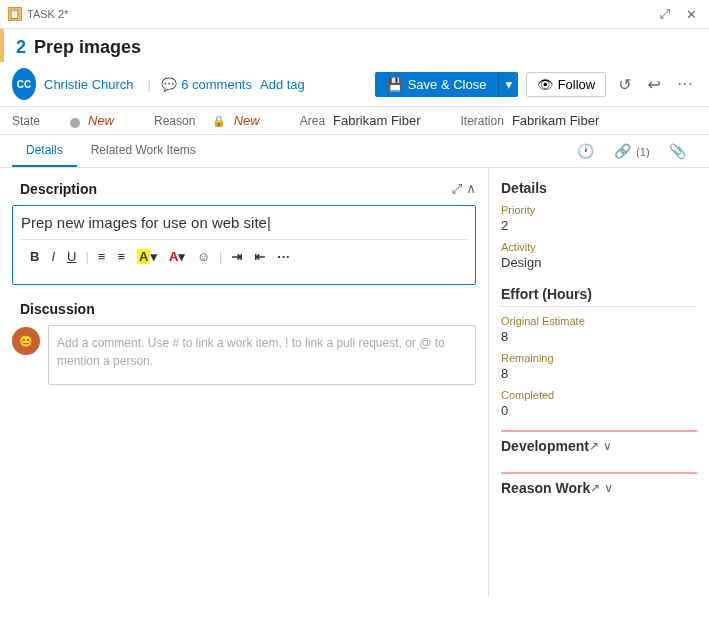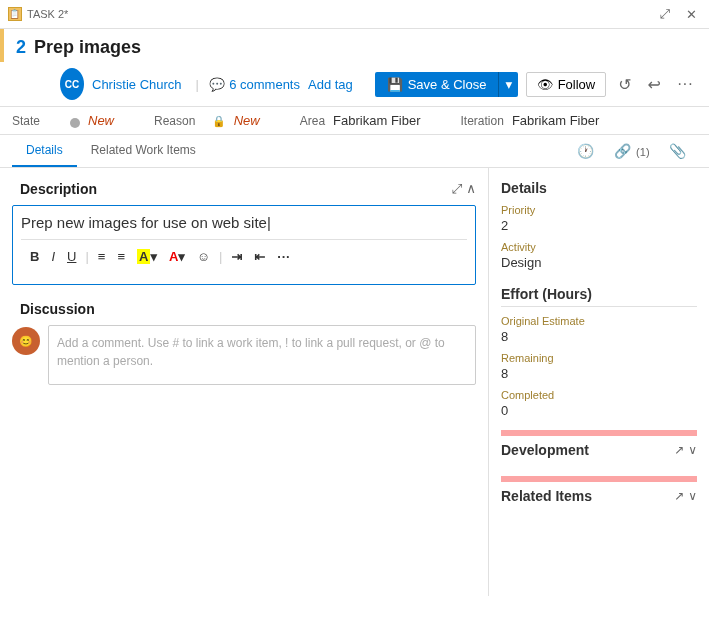--- a/index.html
+++ b/index.html
@@ -14,21 +14,21 @@
     .title-bar-text { flex: 1; }
     .title-bar-actions { display: flex; gap: 8px; }
     .title-bar-btn { background: none; border: none; cursor: pointer; color: #666; font-size: 13px; padding: 2px 4px; }
 
     .header { padding: 8px 12px 4px 12px; border-left: 4px solid #f0c060; }
     .task-number { font-size: 18px; font-weight: 600; color: #0078d4; display: flex; align-items: center; gap: 8px; }
     .task-number span.num { color: #0078d4; }
     .task-number span.title { color: #1e1e1e; }
 
     .toolbar { display: flex; align-items: center; padding: 6px 12px; gap: 8px; border-bottom: 1px solid #e0e0e0; }
-    .avatar { width: 24px; height: 32px; border-radius: 50%; background: #0078d4; display: flex; align-items: center; justify-content: center; color: white; font-size: 10px; font-weight: bold; margin-left: 48px; }
+    .avatar { width: 24px; height: 32px; border-radius: 50%; background: #0078d4; display: flex; align-items: center; justify-content: center; color: white; font-size: 10px; font-weight: bold; }
     .user-name { color: #0078d4; font-size: 13px; margin-right: 4px; }
     .toolbar-sep { color: #ccc; margin: 0 2px; }
     .comments-btn { display: flex; align-items: center; gap: 4px; color: #0078d4; cursor: pointer; background: none; border: none; font-size: 13px; }
     .add-tag-btn { background: none; border: none; color: #0078d4; cursor: pointer; font-size: 13px; }
     .save-close-group { display: flex; align-items: stretch; }
     .save-close-btn { background: #0078d4; color: white; border: none; padding: 5px 12px; cursor: pointer; font-size: 13px; display: flex; align-items: center; gap: 4px; border-radius: 2px 0 0 2px; }
     .save-close-dropdown { background: #0078d4; color: white; border: none; border-left: 1px solid #005a9e; padding: 5px 6px; cursor: pointer; border-radius: 0 2px 2px 0; }
     .follow-btn { display: flex; align-items: center; gap: 4px; background: none; border: 1px solid #ccc; padding: 4px 10px; cursor: pointer; font-size: 13px; border-radius: 2px; }
     .toolbar-icon-btn { background: none; border: none; cursor: pointer; color: #666; font-size: 16px; padding: 4px; }
     .spacer { flex: 1; }
@@ -74,21 +74,21 @@
     .planning-section {}
     .planning-title { font-size: 14px; font-weight: 600; margin-bottom: 8px; }
     .field-label { font-size: 11px; color: #a08030; margin-top: 8px; margin-bottom: 2px; }
     .field-value { font-size: 13px; color: #333; font-weight: 500; }
 
     .effort-section { margin-top: 16px; }
     .effort-title { font-size: 14px; font-weight: 600; margin-bottom: 4px; }
     .effort-divider { border: none; border-top: 1px solid #e0e0e0; margin: 4px 0 8px; }
 
     .collapsible-section { margin-top: 12px; }
-    .collapsible-header { display: flex; align-items: center; justify-content: space-between; cursor: pointer; padding: 6px 0; border-top: 6px solid #fca5a5; }
+    .collapsible-header { display: flex; align-items: center; justify-content: flex-start; cursor: pointer; padding: 6px 0; border-top: 2px solid #fca5a5; }
     .collapsible-title { font-size: 14px; font-weight: 600; }
     .collapsible-icons { display: flex; gap: 4px; color: #666; font-size: 12px; }
 
     .cursor-blink::after { content: '|'; animation: blink 1s infinite; }
     @keyframes blink { 0%,100%{opacity:1} 50%{opacity:0} }
   </style>
 </head>
 <body>
 
 <div class="title-bar">
@@ -245,21 +245,21 @@
         <span class="collapsible-title">Development</span>
         <div class="collapsible-icons">
           <span>↗</span>
           <span>∨</span>
         </div>
       </div>
     </div>
 
     <div class="collapsible-section">
       <div class="collapsible-header">
-        <span class="collapsible-title">Related Items</span>
+        <span class="collapsible-title">Reason Work</span>
         <div class="collapsible-icons">
           <span>↗</span>
           <span>∨</span>
         </div>
       </div>
     </div>
 
   </div>
 </div>
 

